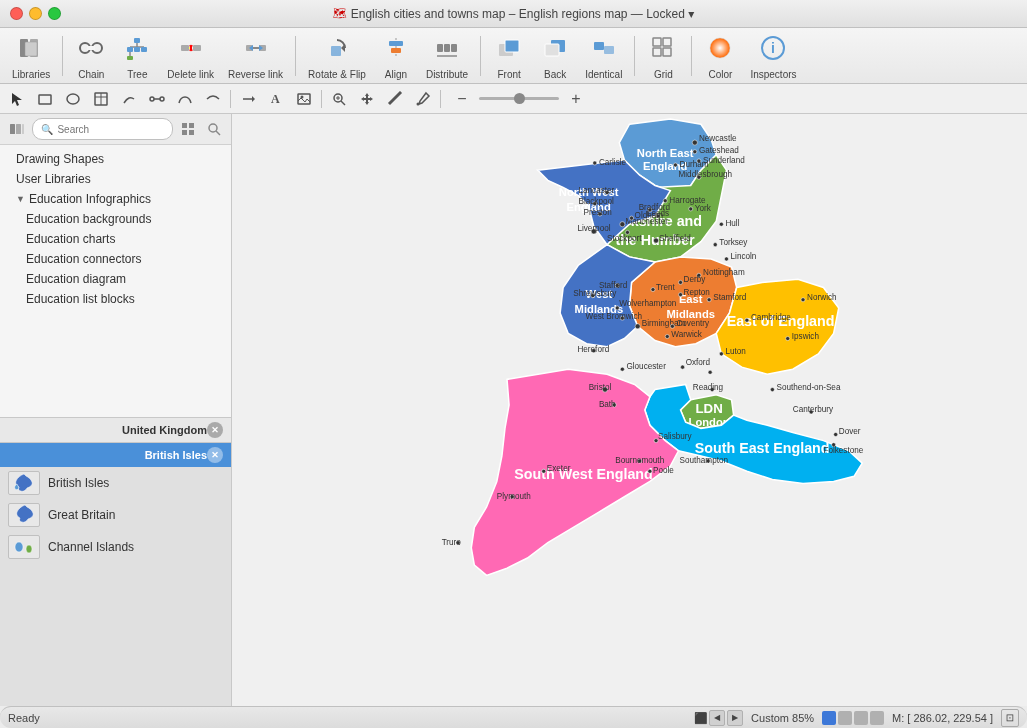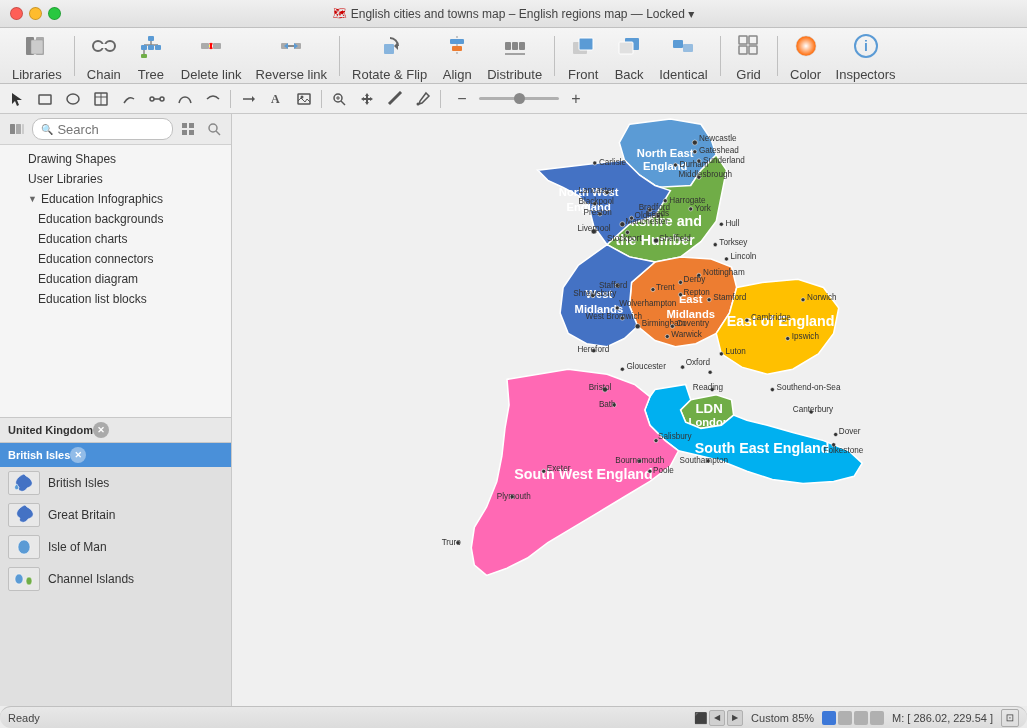--- a/index.html
+++ b/index.html
@@ -60,21 +60,21 @@
       min-width: 44px;
     }
     .tool-icon {
       width: 32px; height: 32px;
       display: flex;
       align-items: center;
       justify-content: center;
       font-size: 20px;
     }
     .tool-label {
-      font-size: 13px;
+      font-size: 10px;
       color: #444;
       text-align: right;
       margin-top: 5px;
     }
     .toolbar-sep {
       width: 1px;
       height: 40px;
       background: #c0c0c0;
       margin: 0 4px;
     }
@@ -163,30 +163,30 @@
       border-radius: 10px;
       display: flex;
       align-items: center;
       padding: 0 8px;
       gap: 4px;
     }
     .search-box input {
       border: none;
       outline: none;
       background: transparent;
-      font-size: 13px;
+      font-size: 10px;
       color: #333;
       width: 100%;
     }
     .search-icon { font-size: 10px; color: #888; }
 
     .sidebar-tree {
       flex: 1;
       overflow-y: auto;
-      padding: 4px 16px;
+      padding: 4px 4px;
     }
     .tree-item {
       padding: 3px 8px 3px 12px;
       cursor: pointer;
       font-size: 12px;
       color: #333;
       display: flex;
       align-items: center;
       gap: 4px;
     }
@@ -197,21 +197,21 @@
     
     .lib-section {
       background: #e0e0e0;
       border-top: 1px solid #c8c8c8;
       display: flex;
       flex-direction: column;
     }
     .lib-header {
       display: flex;
       align-items: center;
-      justify-content: flex-start;
+      justify-content: flex-end;
       padding: 4px 8px;
       background: #e8e8e8;
       font-size: 11px;
       font-weight: bold;
       color: #333;
     }
     .lib-close {
       width: 16px; height: 16px;
       background: #aaa;
       border-radius: 50%;
@@ -684,28 +684,20 @@
 
         <div class="lib-item">
           <div class="lib-thumb">
             <svg width="30" height="22" viewBox="0 0 30 22">
               <path d="M16 1 C13 2 9 5 8 8 C7 11 9 13 11 14 C10 16 11 18 13 18 C15 19 18 17 19 15 C22 14 25 12 24 9 C23 6 20 4 18 3 Z" fill="#4472c4" stroke="white" stroke-width="0.5"></path>
             </svg>
           </div>
           <span>Great Britain</span>
         </div>
 
-        <div class="lib-item">
-          <div class="lib-thumb">
-            <svg width="30" height="22" viewBox="0 0 30 22">
-              <ellipse cx="15" cy="11" rx="6" ry="7" fill="#5b9bd5" stroke="white" stroke-width="0.5"></ellipse>
-            </svg>
-          </div>
-          <span>Isle of Man</span>
-        </div>
 
         <div class="lib-item">
           <div class="lib-thumb">
             <svg width="30" height="22" viewBox="0 0 30 22">
               <ellipse cx="10" cy="11" rx="4" ry="5" fill="#5b9bd5" stroke="white" stroke-width="0.5"></ellipse>
               <ellipse cx="20" cy="13" rx="3" ry="4" fill="#70ad47" stroke="white" stroke-width="0.5"></ellipse>
             </svg>
           </div>
           <span>Channel Islands</span>
         </div>

